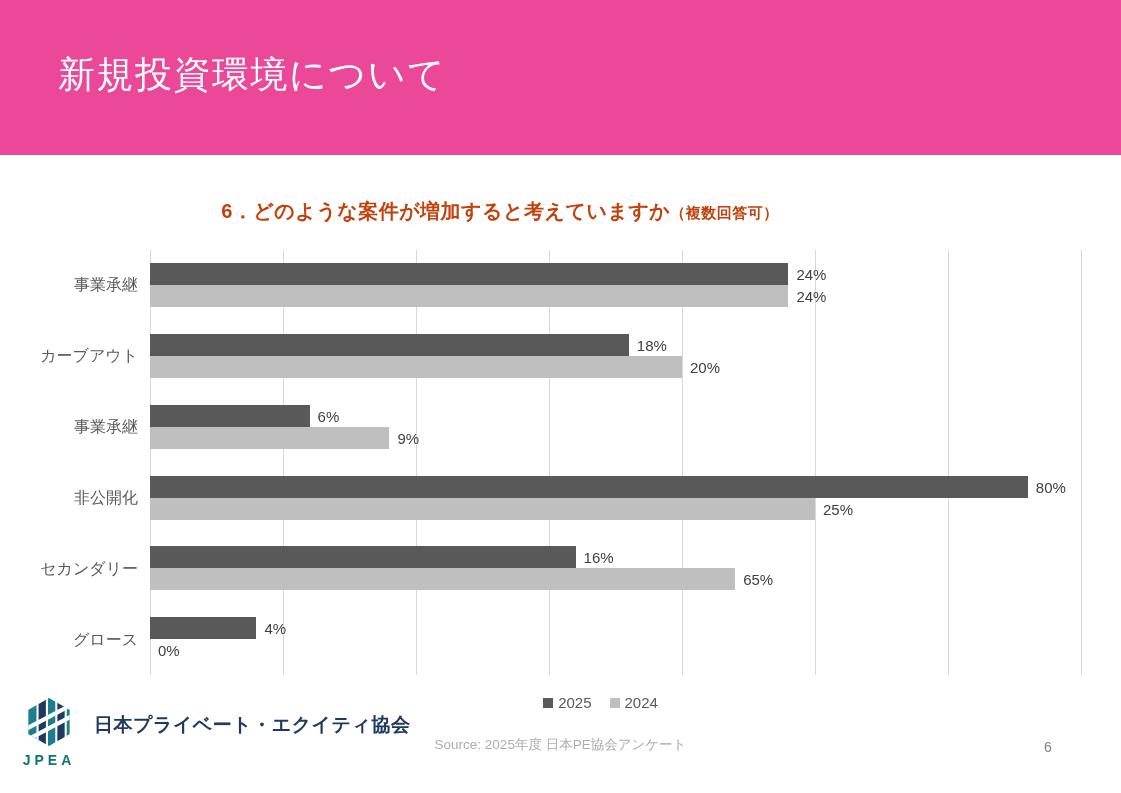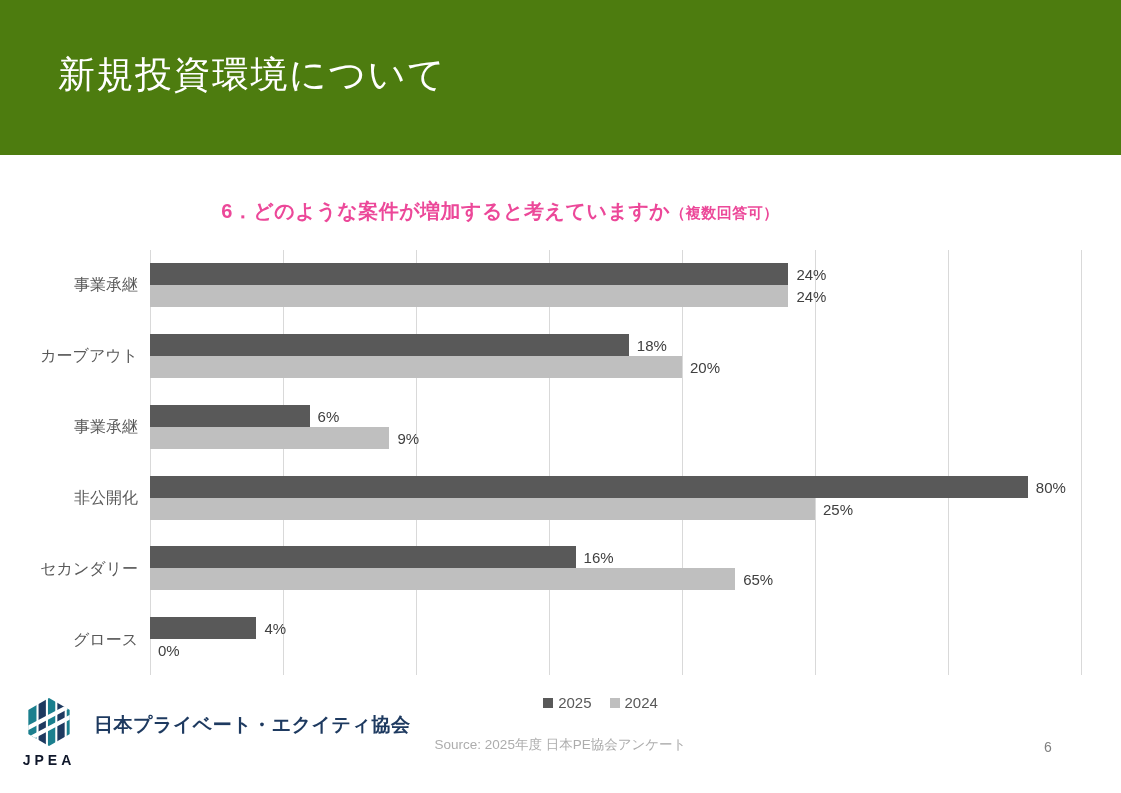--- a/index.html
+++ b/index.html
@@ -1,29 +1,29 @@
 <!DOCTYPE html>
 <html><head>
 <meta charset="utf-8">
 <style>
   html,body { margin:0; padding:0; background:#fff; }
   .slide {
     position:relative; width:1121px; height:793px; background:#ffffff;
     font-family:"Liberation Sans", sans-serif; overflow:hidden;
   }
   
-  .header { position:absolute; left:0; top:0; width:1121px; height:155px; background:#4d7c0f; }
+  .header { position:absolute; left:0; top:0; width:1121px; height:155px; background:#ec4899; }
   .header-title {
     position:absolute; left:58px; top:50px; margin:0;
     color:#ffffff; font-size:37px; font-weight:400; letter-spacing:1.5px;
   }
   
   .chart-title {
     position:absolute; left:60px; top:198px; width:880px; text-align:center;
-    color:#ec4899; font-size:20px; font-weight:700; letter-spacing:0.5px;
+    color:#c2410c; font-size:20px; font-weight:700; letter-spacing:0.5px;
   }
   .chart-title .suffix { font-size:15px; font-weight:600; }
   
   .chart-area { position:absolute; left:0; top:250px; width:1085px; height:425px; }
   .gridline { position:absolute; top:0; bottom:0; width:1px; background:#d9d9d9; }
   .cat-label {
     position:absolute; left:0; width:138px; text-align:right;
     font-size:16px; color:#595959; transform:translateY(-50%); white-space:nowrap;
   }
   .bar { position:absolute; height:22px; }
@@ -41,21 +41,21 @@
   
   .source {
     position:absolute; left:0; top:736px; width:1121px; text-align:center;
     font-size:13.5px; color:#adadad;
   }
   .page-num { position:absolute; left:1044px; top:739px; font-size:14px; color:#808080; }
   
   .logo { position:absolute; left:20px; top:698px; display:flex; align-items:flex-start; }
   .logo-mark { width:58px; text-align:center; }
   .logo-acronym {
-    margin-top:2px; font-size:14px; font-weight:700; color:#0f172a; letter-spacing:4px;
+    margin-top:2px; font-size:14px; font-weight:700; color:#0f766e; letter-spacing:4px;
   }
   .logo-text { margin-left:16px; padding-top:13px; color:#1e3a60; }
   .logo-org-prefix { font-size:12px; font-weight:700; letter-spacing:2px; }
   .logo-org-name { font-size:19px; font-weight:700; margin-top:1px; letter-spacing:0.5px; white-space:nowrap; }
 </style>
 </head>
 <body>
 
 <div class="slide">
 

